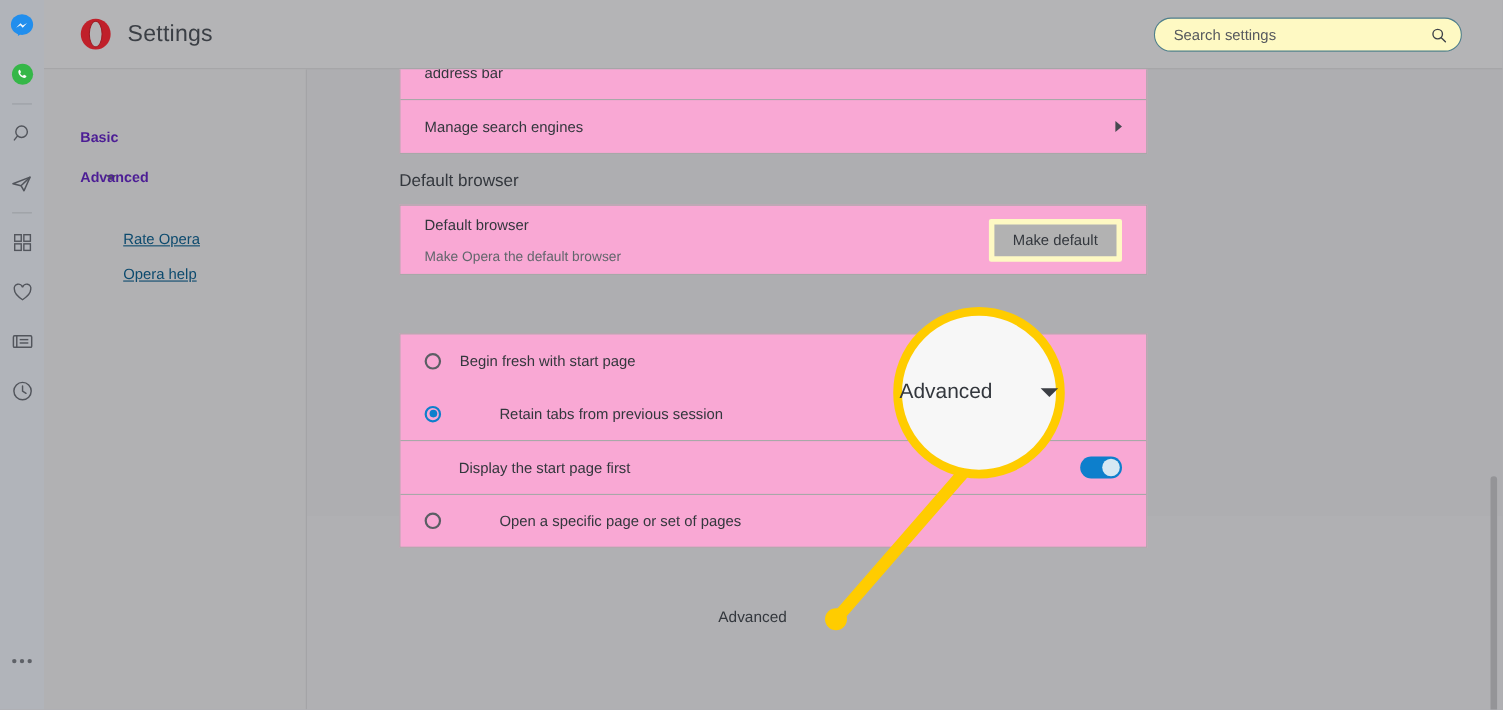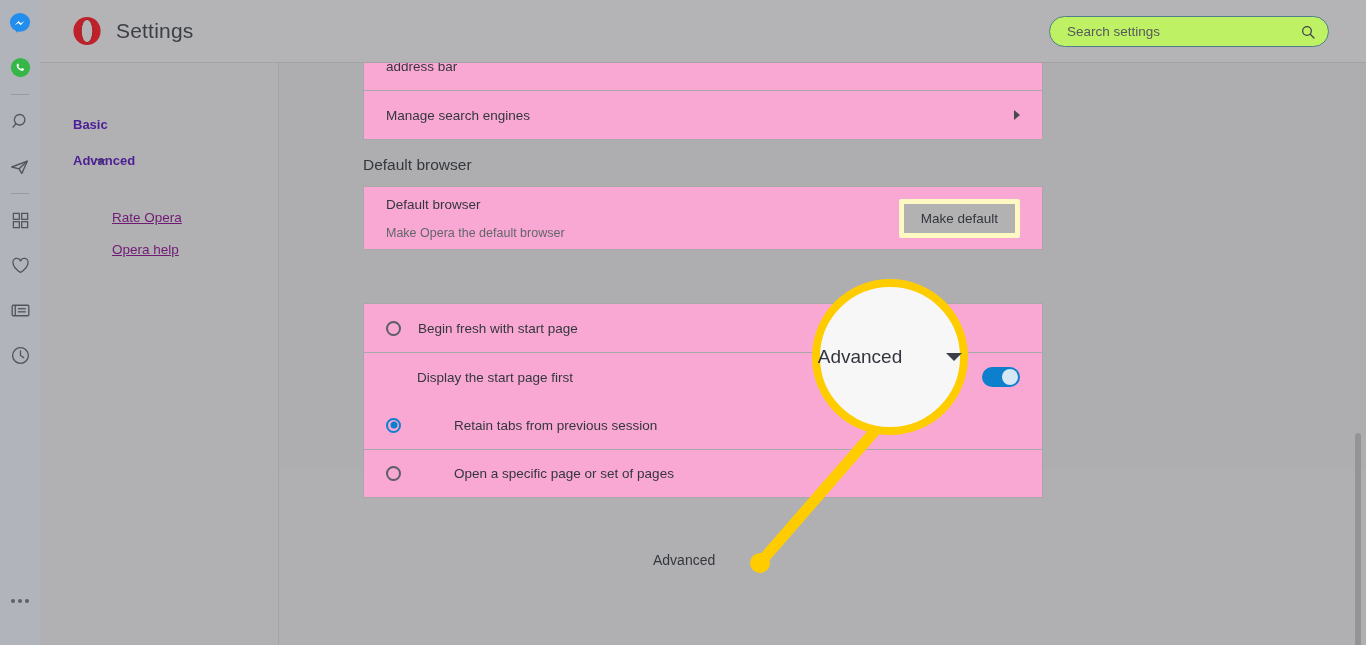--- a/index.html
+++ b/index.html
@@ -46,21 +46,21 @@
   .brand { display: flex; align-items: center; gap: 14px; margin-left: 32px; }
   .opera-logo { width: 30px; height: 30px; display:block; }
   .page-title {
     font-size: 21px; color: #3b3f45; letter-spacing: .2px;
   }
   .search-wrap {
     position: absolute; right: 37px; top: 16px;
     width: 280px; height: 31px;
     border: 1px solid #4f7f8c;
     border-radius: 16px;
-    background: #bef264;
+    background: #fef9c3;
     display: flex; align-items: center;
     padding: 0 12px 0 17px;
   }
   .search-wrap input {
     flex: 1 1 auto; border: 0; outline: 0; background: transparent;
     font-family: "Liberation Sans", sans-serif;
     font-size: 13.5px; color: #4a4d52;
   }
   .search-wrap input::placeholder { color: #56595e; }
   .search-icon { width: 16px; height: 16px; flex: 0 0 auto; }
@@ -81,21 +81,21 @@
   .nav-advanced { top: 90px; }
   .nav-caret {
     position: absolute; left: 56px; top: 96px;
     width: 0; height: 0;
     border-left: 5px solid transparent;
     border-right: 5px solid transparent;
     border-top: 5px solid #55585e;
   }
   .nav-link {
     position: absolute; left: 72px;
-    font-size: 13.5px; color: #701a75;
+    font-size: 13.5px; color: #0c4a6e;
     text-decoration: underline;
     cursor: pointer; white-space: nowrap;
   }
   .link-rate { top: 147px; }
   .link-help { top: 179px; }
 
   
   .content {
     position: absolute; left: 280px; top: 63px;
     width: 1086px; height: 582px;
@@ -336,32 +336,32 @@
         <button class="btn">Make default</button>
       </div>
     </div>
 
     <div class="section-title" style="top:211px;margin-top:36px;">On startup</div>
     <div class="card" style="top:240px;">
       <div class="row" style="height:48px">
         <span class="radio"></span>
         <div class="row-label">Begin fresh with start page</div>
       </div>
+      <div class="row" style="height:48px;border-top:0">
+        <span class="radio checked"></span>
+        <div class="row-label">Retain tabs from previous session</div>
+      </div>
       <div class="row sub-row" style="height:49px">
         <div class="row-main">
           <div class="row-label">Display the start page first</div>
         </div>
         <span class="toggle">
           <span class="knob"></span>
         </span>
       </div>
-      <div class="row" style="height:48px;border-top:0">
-        <span class="radio checked"></span>
-        <div class="row-label">Retain tabs from previous session</div>
-      </div>
       <div class="row" style="height:48px">
         <span class="radio"></span>
         <div class="row-label">Open a specific page or set of pages</div>
       </div>
     </div>
 
   </div>
 
   <div class="adv-bottom">
     <span class="lbl">Advanced</span>

